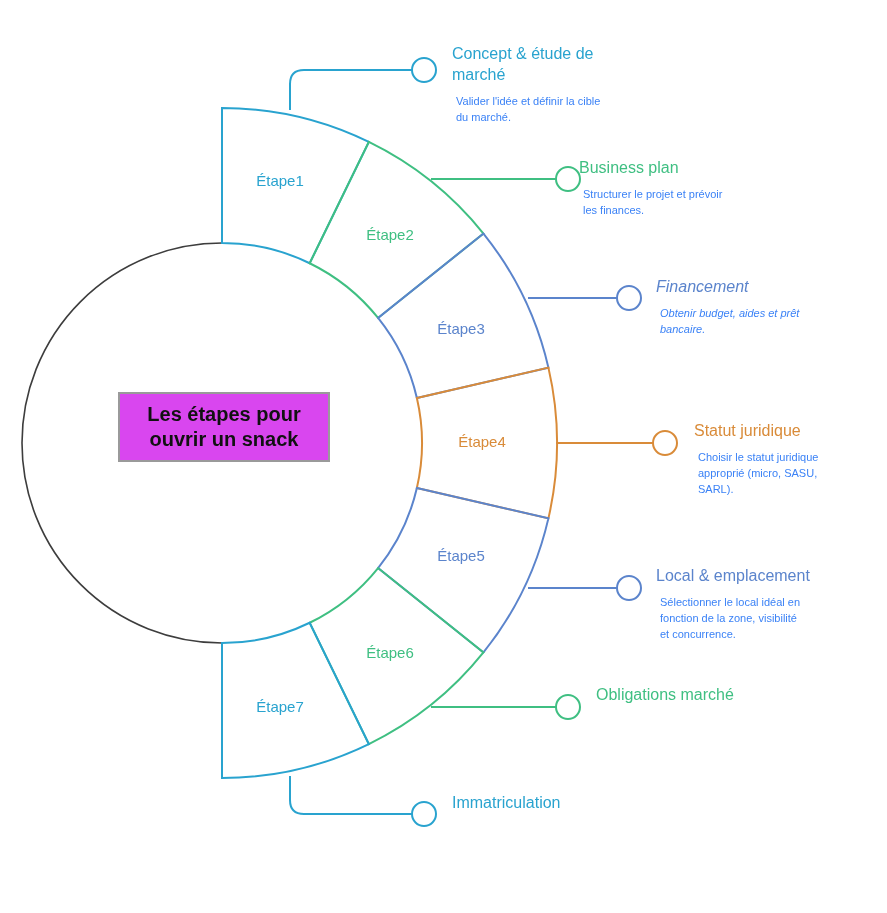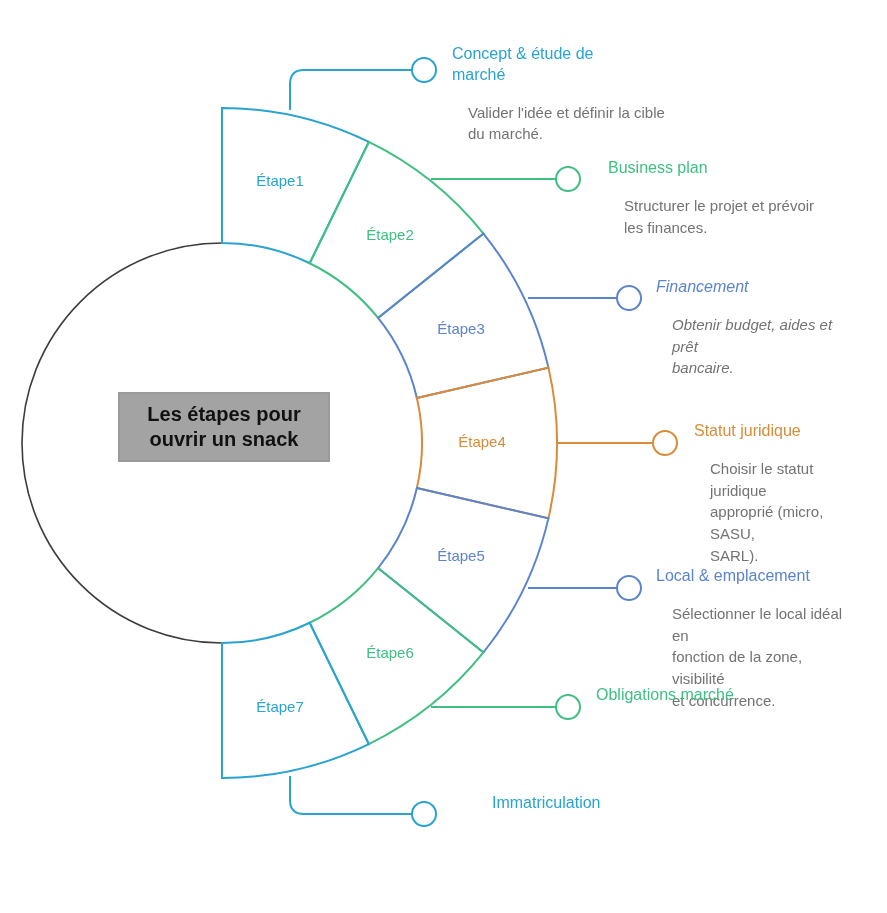--- a/index.html
+++ b/index.html
@@ -5,36 +5,36 @@
   html,body{margin:0;padding:0;background:#ffffff;}
   body{width:887px;height:913px;font-family:"Liberation Sans",sans-serif;overflow:hidden;}
   #stage{position:relative;width:887px;height:913px;background:#fff;}
   svg.diagram{position:absolute;left:0;top:0;width:887px;height:913px;}
   .seg-path{fill:none;stroke-width:2;}
   .conn{fill:none;stroke-width:2;}
   .node-circle{fill:#ffffff;stroke-width:2;}
   .step-label{font-family:"Liberation Sans",sans-serif;font-size:15px;}
   .center-box{
     position:absolute;box-sizing:border-box;
-    border:2px solid #9a9a9a;background:#a3a3a3;
+    border:2px solid #9a9a9a;background:#d946ef;
     display:flex;align-items:center;justify-content:center;
     text-align:center;
   }
   .center-box span{
     font-family:"Liberation Sans",sans-serif;
     font-weight:bold;font-size:20px;color:#111111;line-height:1.25;
   }
   .item{position:absolute;}
   .item-title{
     font-family:"Liberation Sans",sans-serif;
     font-size:16px;line-height:1.3;margin:0 0 8px 0;white-space:pre-line;
   }
   .item-desc{
     font-family:"Liberation Sans",sans-serif;
-    font-size:15px;line-height:1.45;color:#737373;margin:16px;white-space:pre-line;
+    font-size:11px;line-height:1.45;color:#3b82f6;margin:4px;white-space:pre-line;
   }
 </style>
 </head>
 <body>
 
 <div id="stage">
 
   <svg class="diagram" viewBox="0 0 887 913">
     <g id="inner-circle-group">
         <path d="M 222 243 A 200 200 0 0 0 222 643" fill="none" stroke="#3d3d3d" stroke-width="1.6"></path>
@@ -81,21 +81,21 @@
     <span><span>Les étapes pour</span><br><span>ouvrir un snack</span></span>
   </div>
 
   <div id="items-layer">
       <div class="item" style="left: 452px; top: 44px; width: 417px;">
         <div class="item-title" style="color: rgb(41, 163, 207);">Concept &amp; étude de
 marché</div>
         <div class="item-desc">Valider l'idée et définir la cible
 du marché.</div>
       </div>
-      <div class="item" style="left: 608px; top: 158px; width: 273px;">
+      <div class="item" style="left: 579px; top: 158px; width: 273px;">
         <div class="item-title" style="color: rgb(63, 191, 130);">Business plan</div>
         <div class="item-desc">Structurer le projet et prévoir
 les finances.</div>
       </div>
       <div class="item" style="left: 656px; top: 277px; width: 213px; font-style: italic;">
         <div class="item-title" style="color: rgb(91, 132, 204);">Financement</div>
         <div class="item-desc">Obtenir budget, aides et prêt
 bancaire.</div>
       </div>
       <div class="item" style="left: 694px; top: 421px; width: 175px;">
@@ -107,16 +107,16 @@
       <div class="item" style="left: 656px; top: 566px; width: 213px;">
         <div class="item-title" style="color: rgb(91, 132, 204);">Local &amp; emplacement</div>
         <div class="item-desc">Sélectionner le local idéal en
 fonction de la zone, visibilité
 et concurrence.</div>
       </div>
       <div class="item" style="left: 596px; top: 685px; width: 273px;">
         <div class="item-title" style="color: rgb(63, 191, 130);">Obligations marché</div>
       </div>
       <div class="item" style="left: 452px; top: 793px; width: 417px;">
-        <div class="item-title" style="color: rgb(41, 163, 207); margin-left: 40px;">Immatriculation</div>
+        <div class="item-title" style="color: rgb(41, 163, 207);">Immatriculation</div>
       </div>
     </div>
 </div>
 
 </body></html>

